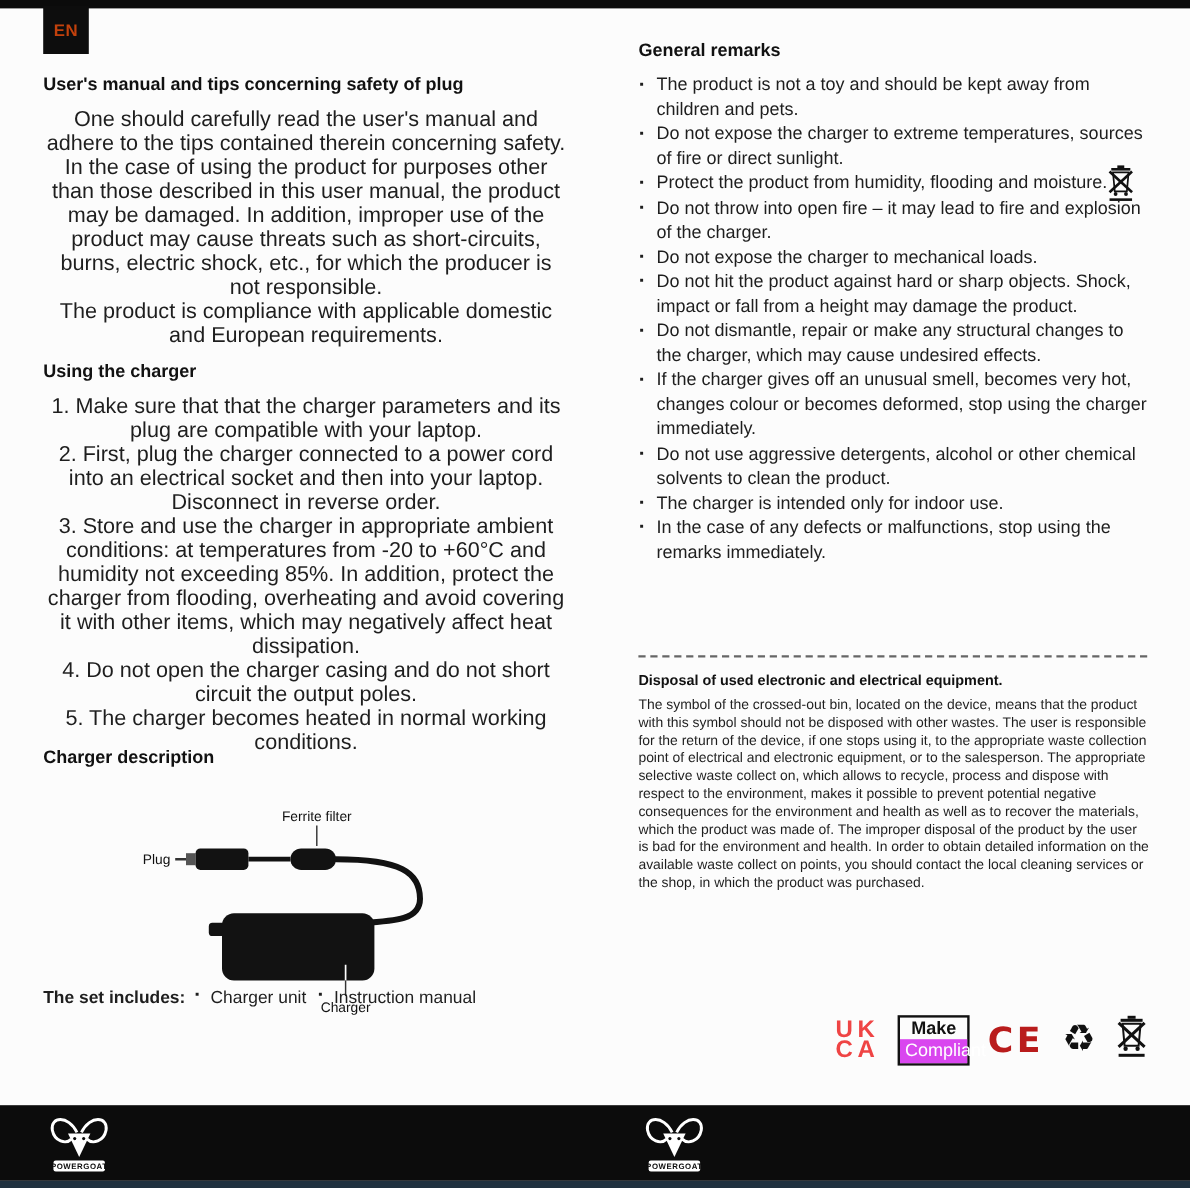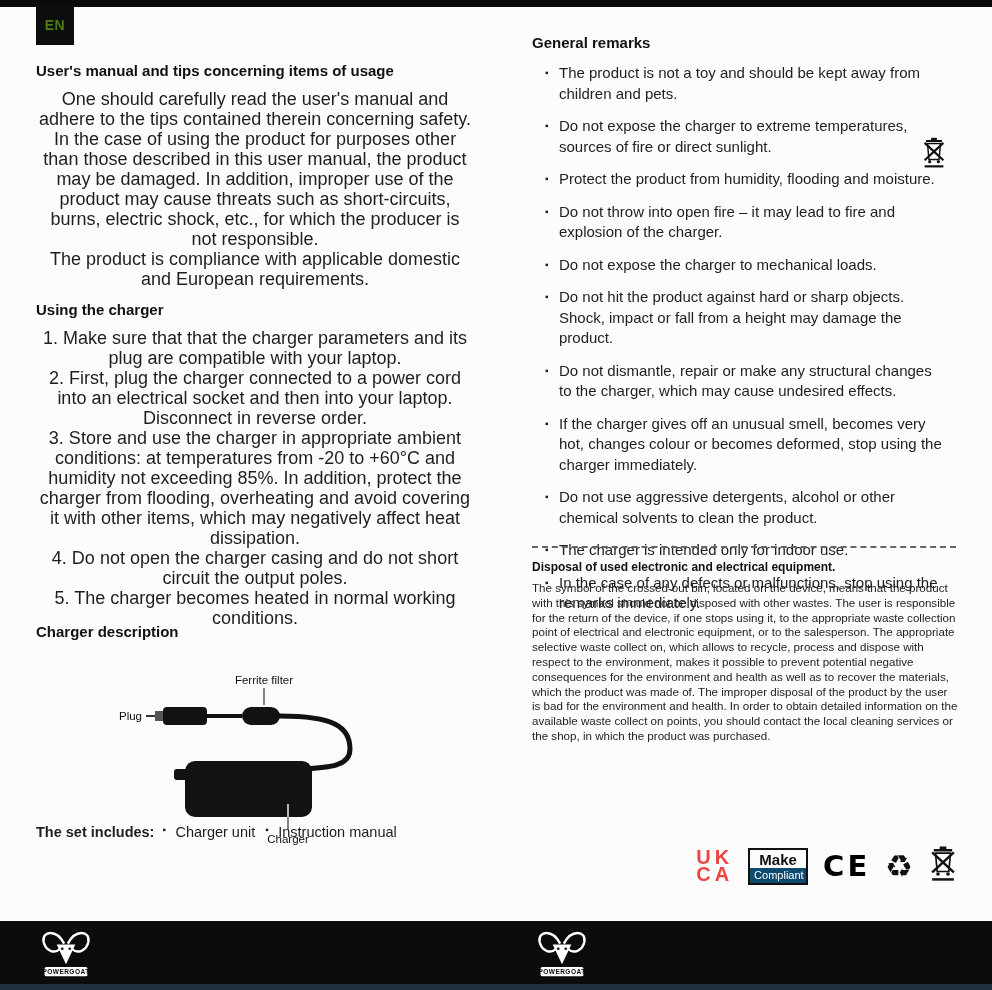--- a/index.html
+++ b/index.html
@@ -5,52 +5,52 @@
   * { box-sizing: border-box; }
   html,body { margin:0; padding:0; background:#e8e8e8; }
   .page {
     position:relative; width:992px; height:990px; margin:0 auto;
     background:#fcfcfc; overflow:hidden; color:#1e1e1e;
     font-family:"Liberation Sans","DejaVu Sans",sans-serif;
   }
   .topbar { position:absolute; left:0; top:0; width:992px; height:7px; background:#0b0b0b; }
   .en-badge {
     position:absolute; left:36px; top:5px; width:38px; height:40px;
-    background:#0d0d0d; color:#4d7c0f; display:flex; align-items:center; justify-content:center;
+    background:#0d0d0d; color:#c2410c; display:flex; align-items:center; justify-content:center;
     font-weight:bold; font-size:14px; letter-spacing:0.5px;
   }
   .weee-top { position:absolute; left:921px; top:136px; }
 
   h2.sec { font-size:15px; font-weight:bold; margin:0 0 10px; color:#111; }
   .bodytxt { font-size:18px; line-height:20px;text-align:center; }
   .bodytxt p { margin:0; }
 
   .sec-safety { position:absolute; left:36px; top:62px; width:438px; }
   .sec-using  { position:absolute; left:36px; top:281px; width:438px;margin-top:20px; }
   .sec-desc   { position:absolute; left:36px; top:623px; width:440px; }
   .set-line   { position:absolute; left:36px; top:824px; width:460px; display:flex; align-items:baseline; font-size:14.5px; }
   .set-line .lbl { font-weight:bold; margin-right:8px; }
   .inc-item { position:relative; padding-left:13px; margin-right:10px; }
   .inc-item::before { content:"▪"; position:absolute; left:0; top:0; font-size:10px; }
 
   .sec-general { position:absolute; left:532px; top:34px; width:426px; }
-  .bullet { position:relative; padding-left:15px; font-size:15px; line-height:20.5px; margin:12px; }
+  .bullet { position:relative; padding-left:15px; font-size:15px; line-height:20.5px; margin:0; }
   .bullet::before { content:"▪"; position:absolute; left:1px; top:0; font-size:10px; line-height:20.5px; }
 
   .divider { position:absolute; left:532px; top:546px; width:424px; border-top:2px dashed #666; }
   .sec-disposal { position:absolute; left:532px; top:560px; width:426px; }
   .sec-disposal h3 { font-size:12px; font-weight:bold; margin:0 0 7px; color:#111; }
   .sec-disposal p { margin:0; font-size:11.6px; line-height:14.8px; }
 
   .marks { position:absolute; left:700px; top:845px; width:258px; display:flex; align-items:center; justify-content:flex-end; gap:15px; }
   .ukca { font-weight:bold; font-size:20px; line-height:17px; letter-spacing:4px; color:#ef4444; }
   .rohs { border:2px solid #111; text-align:center; min-width:60px; }
   .rohs .rohs-top { font-weight:bold; font-size:15px; padding:1px 4px 0; color:#111; }
-  .rohs .rohs-bot { background:#0c4a6e; color:#fff; font-size:11px; padding:1px 4px 2px; }
-  .ce { font-size:29px; font-weight:bold; letter-spacing:3px; color:#000000; font-family:"DejaVu Sans",sans-serif; }
+  .rohs .rohs-bot { background:#d946ef; color:#fff; font-size:15px; padding:1px 4px 2px; }
+  .ce { font-size:29px; font-weight:bold; letter-spacing:3px; color:#b91c1c; font-family:"DejaVu Sans",sans-serif; }
   .recycle { font-size:31px; line-height:1; color:#111; font-family:"DejaVu Sans",sans-serif; }
 
   .diagram { margin-top:6px; }
   .diagram text { font-family:"Liberation Sans",sans-serif; font-size:11.5px; fill:#111; }
 
   .footer { position:absolute; left:0; top:921px; width:992px; height:63px; background:#0c0c0c; }
   .footer-strip { position:absolute; left:0; top:984px; width:992px; height:6px; background:#20313f; }
   .goat { position:absolute; top:3px; }
   .goat.g1 { left:38px; }
   .goat.g2 { left:534px; }
@@ -73,21 +73,21 @@
       <path d="M9 9 L27 9 L25 31 L11 31 Z" fill="none" stroke="#111" stroke-width="2"></path>
       <circle cx="12" cy="34" r="2.2" fill="#111"></circle>
       <circle cx="24" cy="34" r="2.2" fill="#111"></circle>
       <line x1="5" y1="8" x2="31" y2="32" stroke="#111" stroke-width="3"></line>
       <line x1="31" y1="8" x2="5" y2="32" stroke="#111" stroke-width="3"></line>
       <rect x="5" y="39" width="26" height="3" fill="#111"></rect>
     </svg>
   </div>
 
   <section class="sec-safety">
-    <h2 class="sec">User's manual and tips concerning items of usage</h2>
+    <h2 class="sec">User's manual and tips concerning safety of plug</h2>
     <div class="bodytxt">
       <p>One should carefully read the user's manual and adhere to the tips contained therein concerning safety.</p>
       <p>In the case of using the product for purposes other than those described in this user manual, the product may be damaged. In addition, improper use of the product may cause threats such as short-circuits, burns, electric shock, etc., for which the producer is not responsible.</p>
       <p>The product is compliance with applicable domestic and European requirements.</p>
     </div>
   </section>
 
   <section class="sec-using">
     <h2 class="sec">Using the charger</h2>
     <div class="bodytxt">

